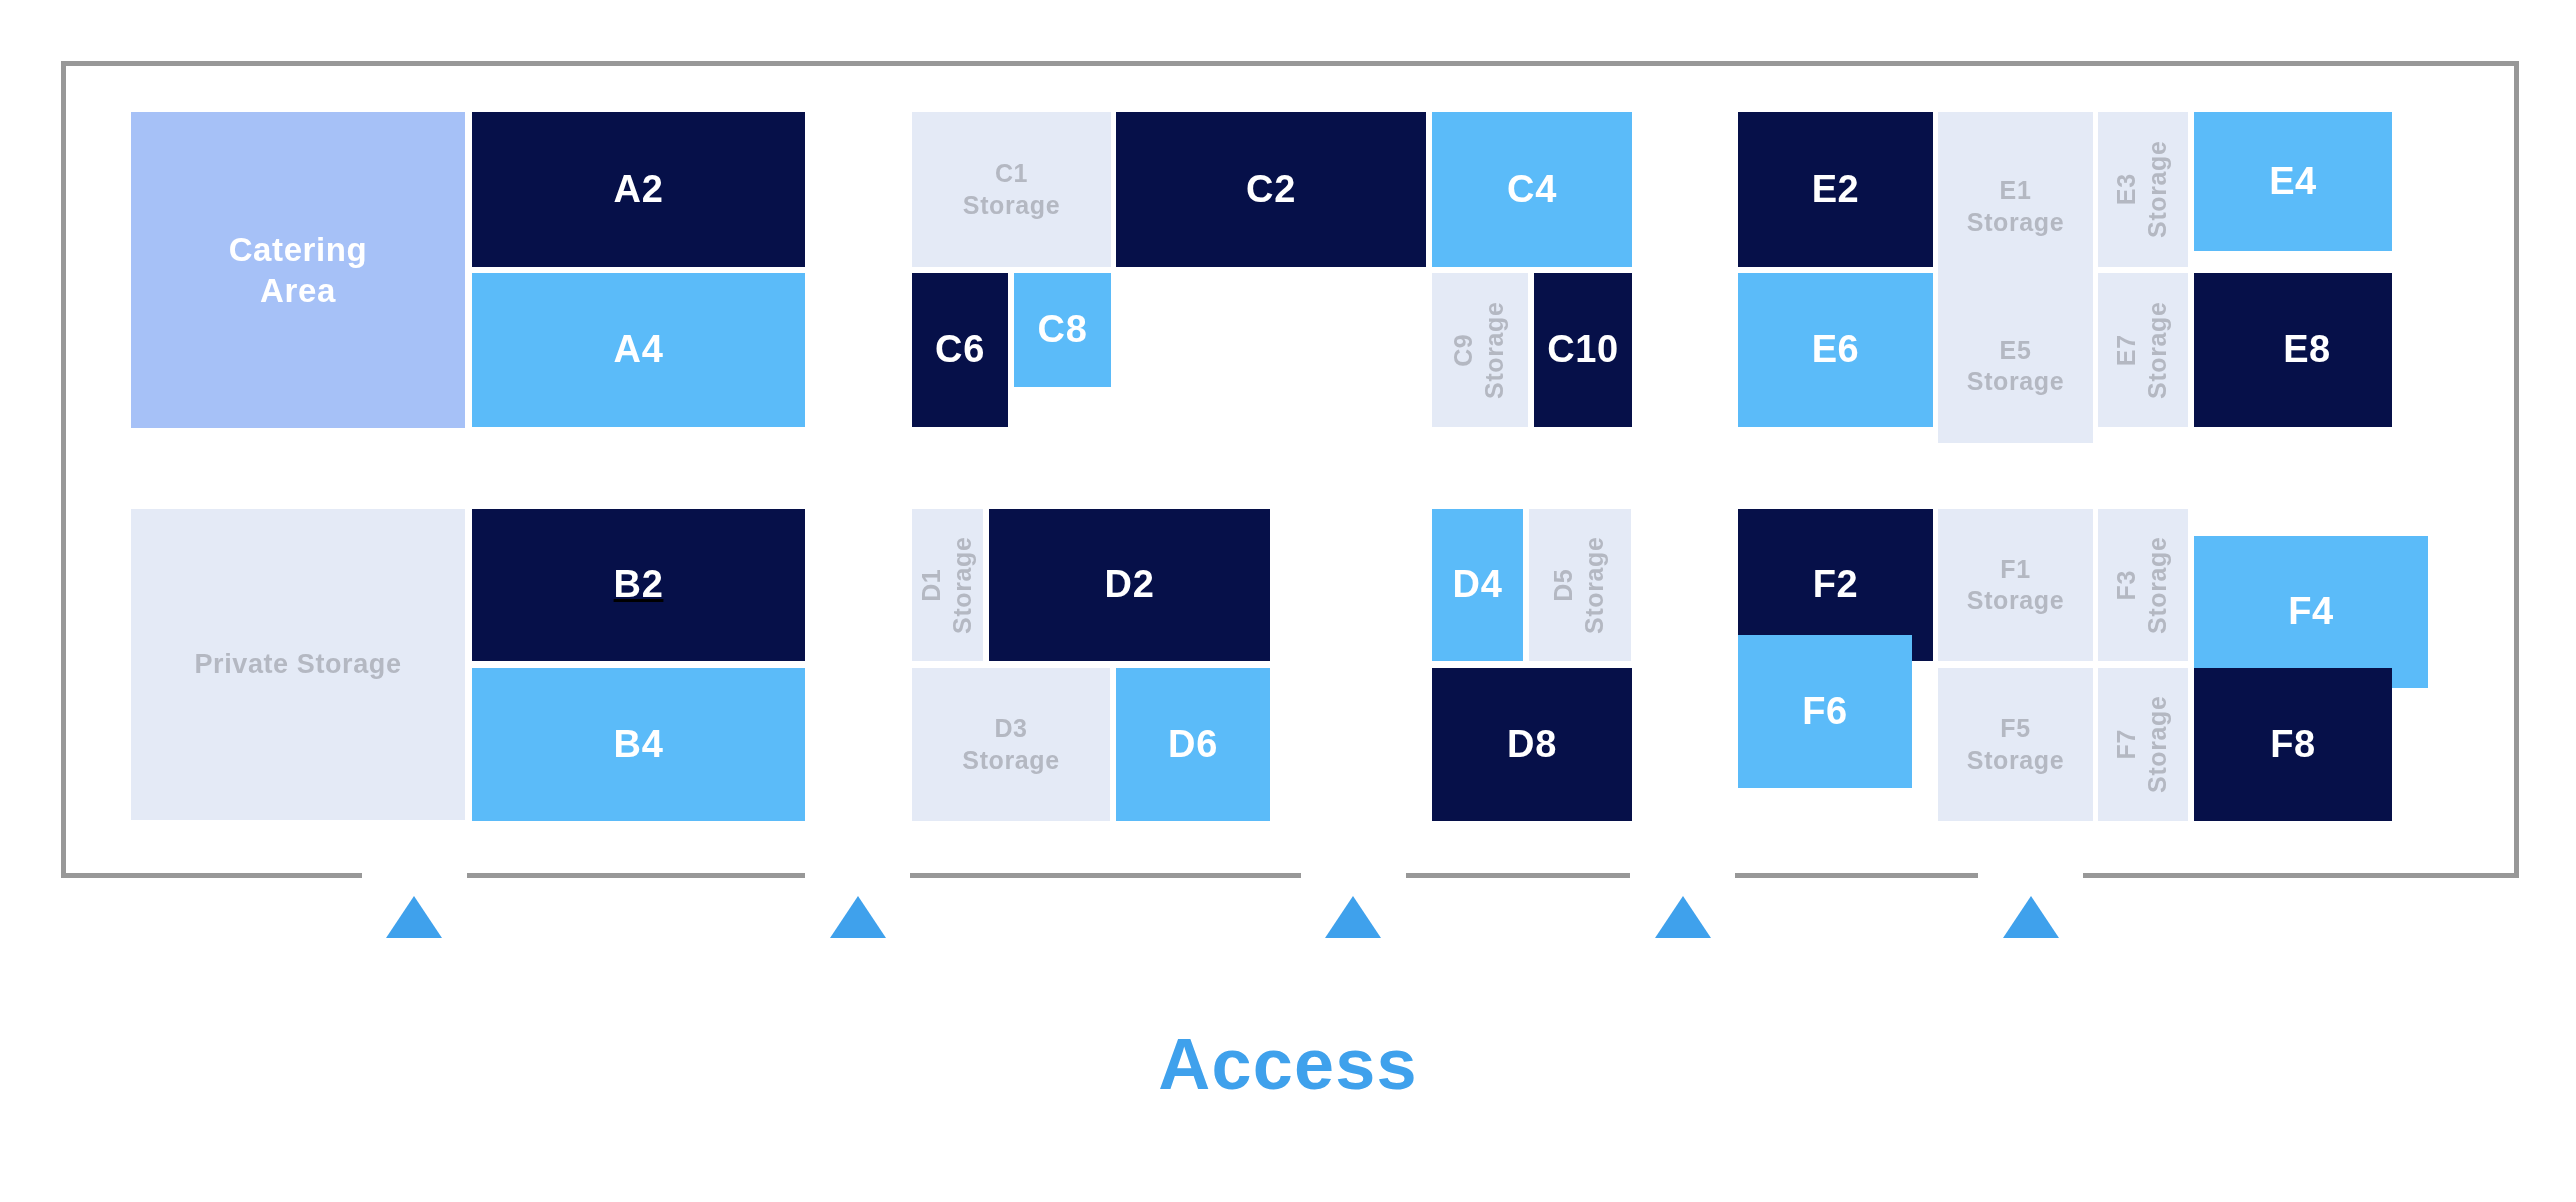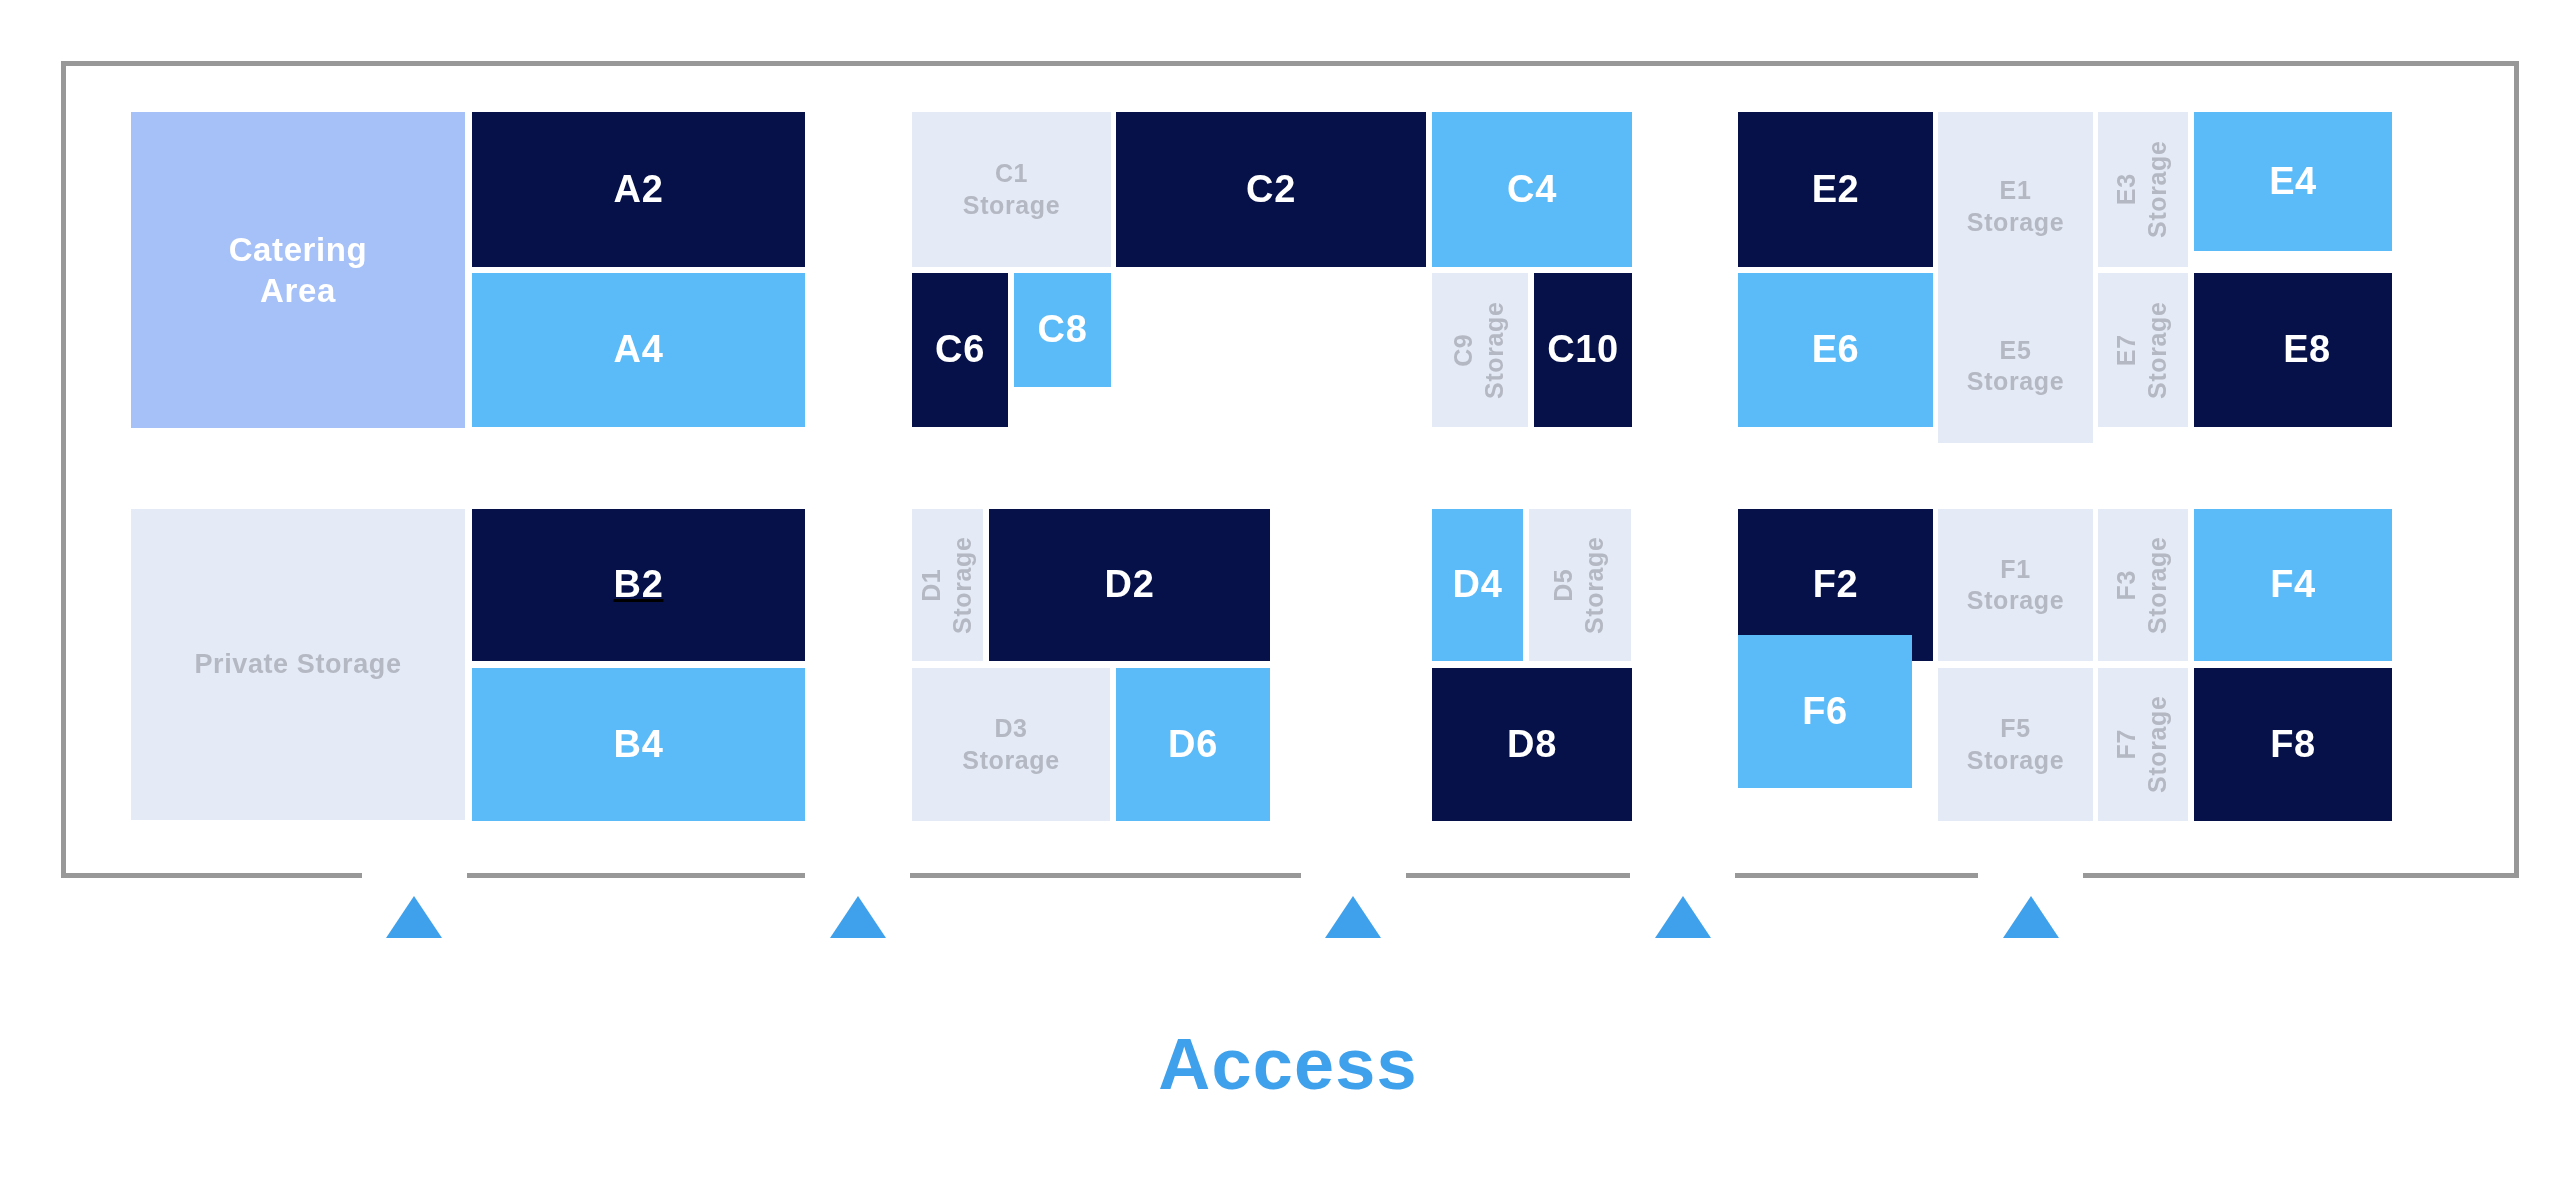--- a/index.html
+++ b/index.html
@@ -188,21 +188,21 @@
         <span class="zlabel">F2</span>
       </div>
       <div class="zone storage" style="left: 1938px; top: 509px; width: 155px; height: 152px;">
         <span class="zlabel">F1
 Storage</span>
       </div>
       <div class="zone storage rotated" style="left: 2098px; top: 509px; width: 90px; height: 152px;">
         <span class="zlabel">F3
 Storage</span>
       </div>
-      <div class="zone light" style="left: 2194px; top: 509px; width: 198px; height: 152px;">
+      <div class="zone light" style="left: 2194px; top: 536px; width: 234px; height: 152px;">
         <span class="zlabel">F4</span>
       </div>
       <div class="zone light" style="left: 1738px; top: 635px; width: 174px; height: 153px;">
         <span class="zlabel">F6</span>
       </div>
       <div class="zone storage" style="left: 1938px; top: 668px; width: 155px; height: 153px;">
         <span class="zlabel">F5
 Storage</span>
       </div>
       <div class="zone storage rotated" style="left: 2098px; top: 668px; width: 90px; height: 153px;">

